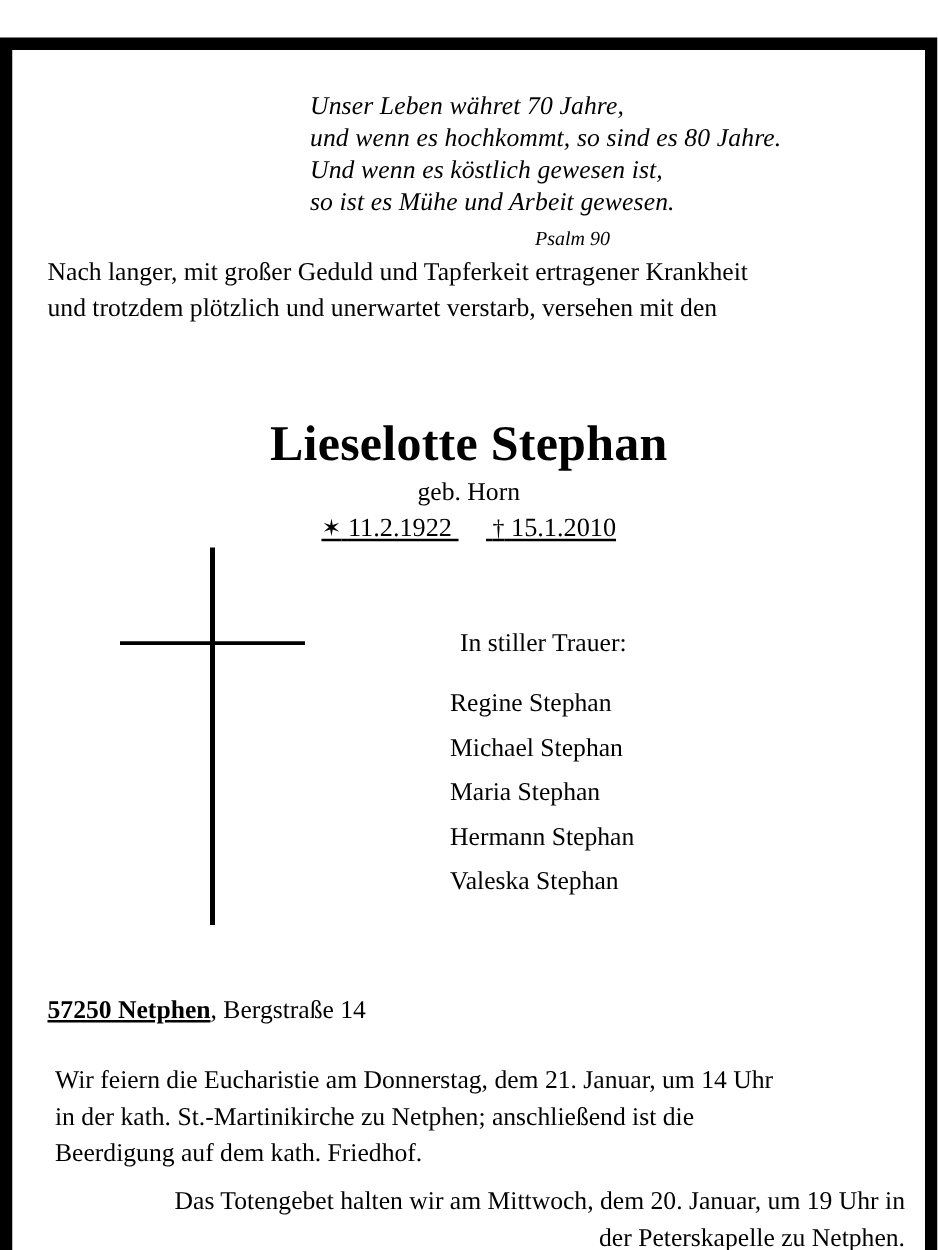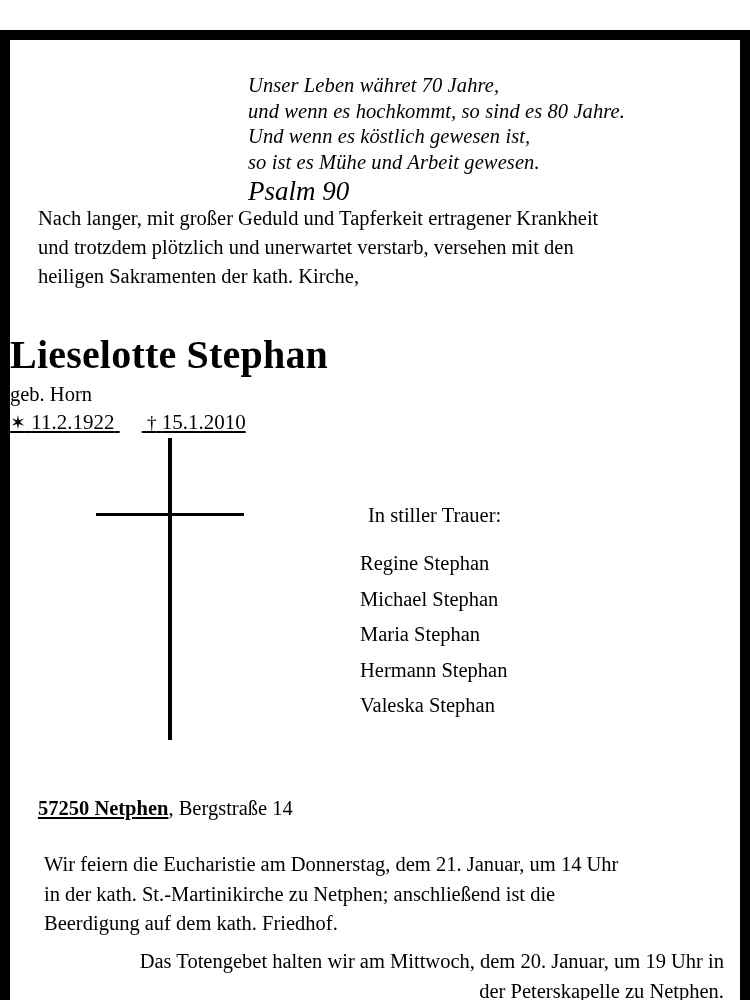--- a/index.html
+++ b/index.html
@@ -41,43 +41,44 @@
   }
   .quote-line {
     font-style: italic;
     font-size: 20.5px;
     line-height: 25.5px;
     white-space: nowrap;
     letter-spacing: 0.1px;
   }
   .quote-source {
     font-style: italic;
-    font-size: 27px;
+    font-size: 16px;
     line-height: 25.5px;
-    text-align: left;
+    text-align: center;
     margin-top: 4px;
   }
 
   
   .intro {
     position: absolute;
     left: 28px;
     top: 164px;
     width: 672px;
     font-size: 20.5px;
     line-height: 29px;
   }
   .intro .ln { white-space: nowrap; display: block; }
 
   
   .name-block {
     position: absolute;
     left: 0;
     top: 292px;
     width: 730px;
+    text-align: center;
   }
   .deceased-name {
     font-size: 40px;
     font-weight: bold;
     line-height: 46px;
     letter-spacing: 0.2px;
   }
   .maiden-name {
     font-size: 20.5px;
     line-height: 26px;
@@ -182,21 +183,20 @@
       <div class="quote-line">Unser Leben währet 70 Jahre,</div>
       <div class="quote-line">und wenn es hochkommt, so sind es 80 Jahre.</div>
       <div class="quote-line">Und wenn es köstlich gewesen ist,</div>
       <div class="quote-line">so ist es Mühe und Arbeit gewesen.</div>
       <div class="quote-source">Psalm 90</div>
     </div>
 
     <div class="intro">
       <span class="ln">Nach langer, mit großer Geduld und Tapferkeit ertragener Krankheit</span>
       <span class="ln">und trotzdem plötzlich und unerwartet verstarb, versehen mit den</span>
-      <span class="ln">heiligen Sakramenten der kath. Kirche,</span>
     </div>
 
     <div class="name-block">
       <div class="deceased-name">Lieselotte Stephan</div>
       <div class="maiden-name">geb. Horn</div>
       <div class="life-dates">
         <span class="sym">✶</span>
         <span>11.2.1922</span>
         <span class="date-gap"></span>
         <span class="sym">†</span>

